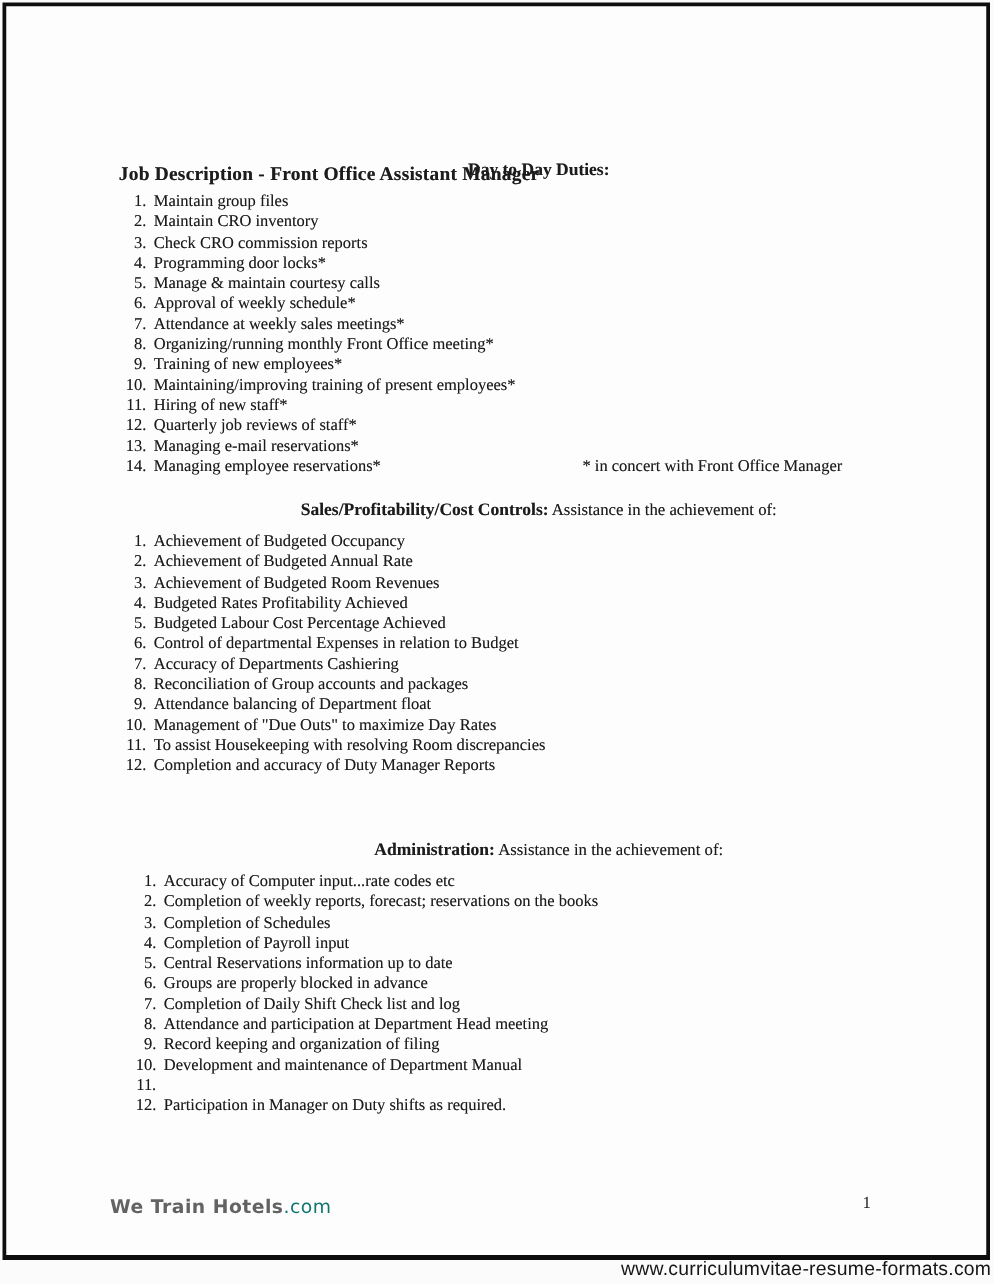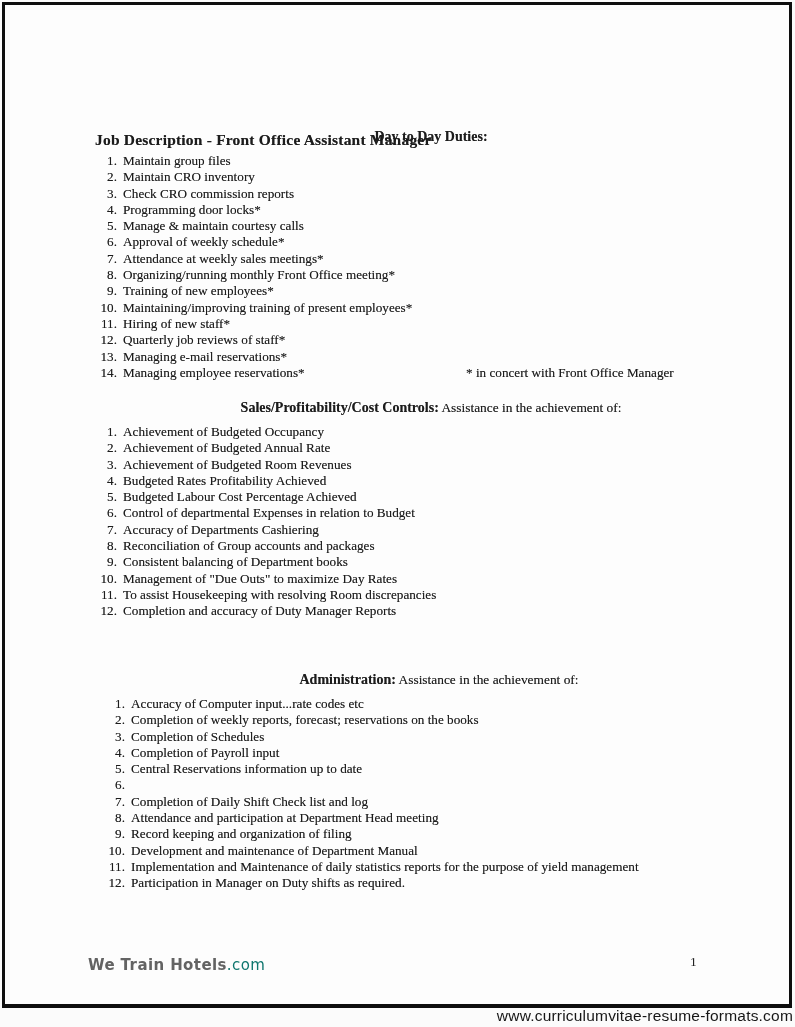--- a/index.html
+++ b/index.html
@@ -169,21 +169,21 @@
         <li>
           <span class="num">7.</span>
           <span>Accuracy of Departments Cashiering</span>
         </li>
         <li>
           <span class="num">8.</span>
           <span>Reconciliation of Group accounts and packages</span>
         </li>
         <li>
           <span class="num">9.</span>
-          <span>Consistent balancing of Department books</span>
+          <span>Attendance balancing of Department float</span>
         </li>
         <li>
           <span class="num">10.</span>
           <span>Management of "Due Outs" to maximize Day Rates</span>
         </li>
         <li>
           <span class="num">11.</span>
           <span>To assist Housekeeping with resolving Room discrepancies</span>
         </li>
         <li>
@@ -210,40 +210,40 @@
         <li>
           <span class="num">4.</span>
           <span>Completion of Payroll input</span>
         </li>
         <li>
           <span class="num">5.</span>
           <span>Central Reservations information up to date</span>
         </li>
         <li>
           <span class="num">6.</span>
+          <span>Groups are properly blocked in advance</span>
         </li>
         <li>
           <span class="num">7.</span>
           <span>Completion of Daily Shift Check list and log</span>
         </li>
         <li>
           <span class="num">8.</span>
           <span>Attendance and participation at Department Head meeting</span>
         </li>
         <li>
           <span class="num">9.</span>
           <span>Record keeping and organization of filing</span>
         </li>
         <li>
           <span class="num">10.</span>
           <span>Development and maintenance of Department Manual</span>
         </li>
         <li>
           <span class="num">11.</span>
-          <span>Implementation and Maintenance of daily statistics reports for the purpose of yield management</span>
         </li>
         <li>
           <span class="num">12.</span>
           <span>Participation in Manager on Duty shifts as required.</span>
         </li>
       </ol>
     </section>
   </div>
 
 <div class="footer-brand"><span>We Train Hotels</span><span class="brand-suffix">.com</span></div>

